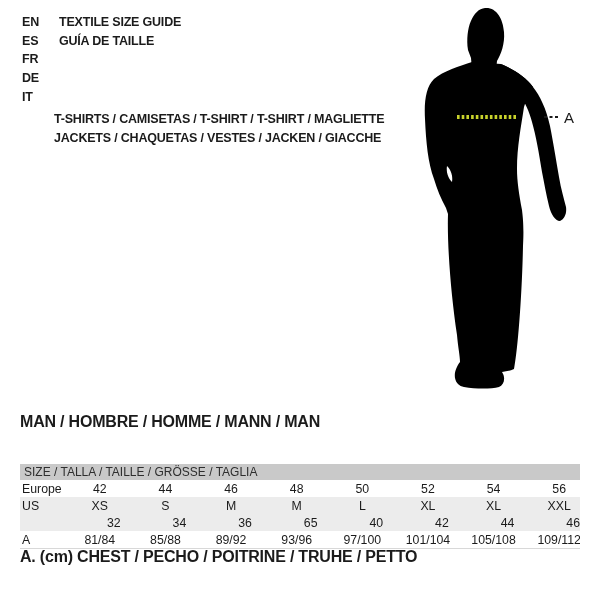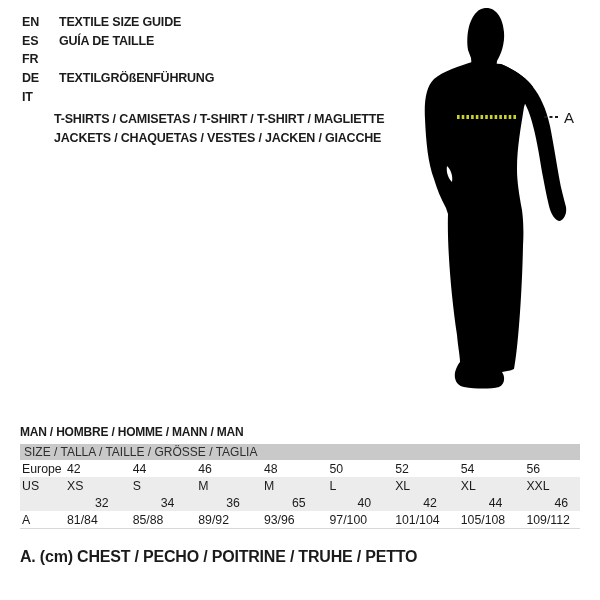--- a/index.html
+++ b/index.html
@@ -12,27 +12,27 @@
   .lang-row{display:flex;height:18.6px;align-items:center;}
   .lang-code{width:37px;font-weight:700;font-size:12.5px;letter-spacing:-0.2px;}
   .lang-label{font-weight:700;font-size:12.5px;letter-spacing:-0.2px;white-space:nowrap;}
   
   .category-block{position:absolute;left:22px;top:110px;margin-left:32px;}
   .category-line{font-weight:700;font-size:12.5px;letter-spacing:-0.2px;line-height:19px;white-space:nowrap;}
   
   .figure-wrap{position:absolute;left:410px;top:0;width:190px;height:400px;}
   .figure-wrap svg{display:block;width:100%;height:100%;}
   
-  .section-title{position:absolute;left:20px;top:425px;font-weight:700;font-size:12px;letter-spacing:-0.2px;white-space:nowrap;}
+  .section-title{position:absolute;left:20px;top:413px;font-weight:700;font-size:16px;letter-spacing:-0.2px;white-space:nowrap;}
   
-  .size-table{position:absolute;left:20px;top:444px;width:572px;border-bottom:1px solid #d8d8d8;}
+  .size-table{position:absolute;left:20px;top:464px;width:572px;border-bottom:1px solid #d8d8d8;}
   .t-header{height:16px;line-height:16px;padding-left:4px;font-size:12px;color:#2e2e2e;white-space:nowrap;}
   .t-row{display:grid;grid-template-columns:47px repeat(8,1fr);height:17px;align-items:center;font-size:12.3px;}
   .t-row .cell-label{padding-left:2px;text-align:left;}
-  .t-row .cell{text-align:left;}
+  .t-row .cell{text-align:center;}
   
   .footnote{position:absolute;left:20px;top:548px;font-weight:700;font-size:16px;letter-spacing:-0.2px;white-space:nowrap;}
 </style>
 </head>
 <body>
 
 <div class="canvas">
 
   <div class="lang-block">
     <div class="lang-row">
@@ -41,21 +41,20 @@
     </div>
     <div class="lang-row">
       <span class="lang-code">ES</span>
       <span class="lang-label">GUÍA DE TAILLE</span>
     </div>
     <div class="lang-row">
       <span class="lang-code">FR</span>
     </div>
     <div class="lang-row">
       <span class="lang-code">DE</span>
-      <span class="lang-label">TEXTILGRÖßENFÜHRUNG</span>
     </div>
     <div class="lang-row">
       <span class="lang-code">IT</span>
     </div>
   </div>
 
   <div class="category-block">
     <div class="category-line">T-SHIRTS / CAMISETAS / T-SHIRT / T-SHIRT / MAGLIETTE</div>
     <div class="category-line">JACKETS / CHAQUETAS / VESTES / JACKEN / GIACCHE</div>
   </div>

